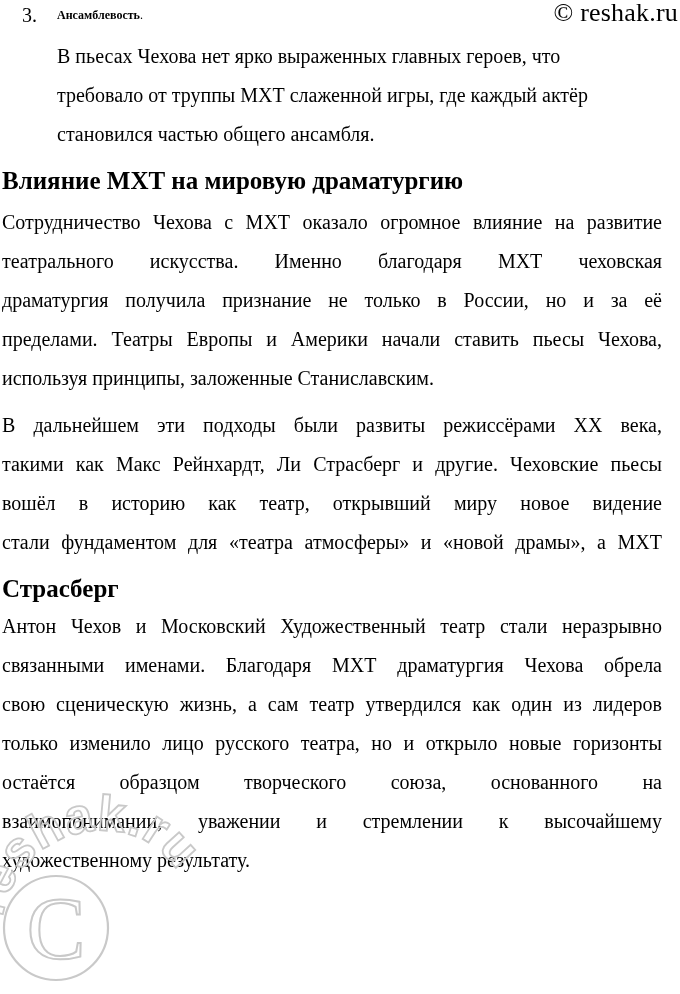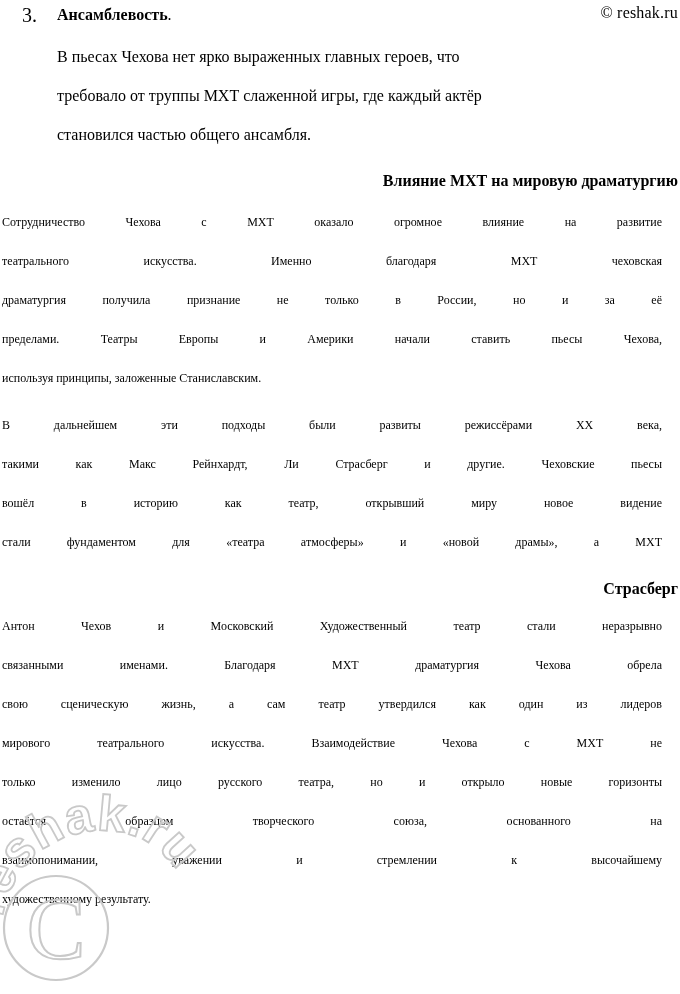--- a/index.html
+++ b/index.html
@@ -22,21 +22,21 @@
     height: 994px;
     box-sizing: border-box;
     padding: 0;
   }
 
   
   .doc-header {
     position: absolute;
     top: 1px;
     right: 2px;
-    font-size: 16px;
+    font-size: 26px;
     line-height: 24px;
     white-space: nowrap;
     letter-spacing: 0.2px;
   }
 
   
   .content {
     position: absolute;
     top: 0;
     left: 2px;
@@ -50,51 +50,51 @@
     padding: 0 0 0 55px;
   }
   .list-marker {
     position: absolute;
     left: 20px;
     top: 0;
     font-size: 20px;
     line-height: 30px;
   }
   .list-term {
-    font-size: 16px;
+    font-size: 12px;
     line-height: 30px;
     margin: 0;
   }
   .list-term b {
     font-weight: bold;
   }
   .list-body {
-    font-size: 16px;
+    font-size: 20px;
     line-height: 39px;
     text-align: justify;
     text-justify: inter-word;
     margin: 7px 0 0 0;
     hyphens: none;
   }
   .list-body > span {
     display: block;
   }
 
   
   .section-heading {
-    font-size: 16px;
+    font-size: 25px;
     line-height: 28px;
     font-weight: bold;
     margin: 13px 0 0 0;
-    text-align: right;
+    text-align: left;
   }
 
   
   .para {
-    font-size: 12px;
+    font-size: 20px;
     line-height: 39px;
     text-align: justify;
     text-justify: inter-word;
     margin: 8px 16px 0 0;
     hyphens: none;
   }
   .para.tight {
     margin-top: 4px;
   }
 
@@ -162,21 +162,20 @@
       <span class="jline">вошёл в историю как театр, открывший миру новое видение</span>
       <span class="jline">стали фундаментом для «театра атмосферы» и «новой драмы», а МХТ</span>
     </p>
 
     <h2 class="section-heading">Страсберг</h2>
 
     <p class="para tight">
       <span class="jline">Антон Чехов и Московский Художественный театр стали неразрывно</span>
       <span class="jline">связанными именами. Благодаря МХТ драматургия Чехова обрела</span>
       <span class="jline">свою сценическую жизнь, а сам театр утвердился как один из лидеров</span>
-      <span class="jline">мирового театрального искусства. Взаимодействие Чехова с МХТ не</span>
       <span class="jline">только изменило лицо русского театра, но и открыло новые горизонты</span>
       <span class="jline">остаётся образцом творческого союза, основанного на</span>
       <span class="jline">взаимопонимании, уважении и стремлении к высочайшему</span>
       <span class="lline">художественному результату.</span>
     </p>
 
   </div>
 
   <div class="watermark">
     <svg width="240" height="190" viewBox="0 0 240 190" aria-hidden="true">

